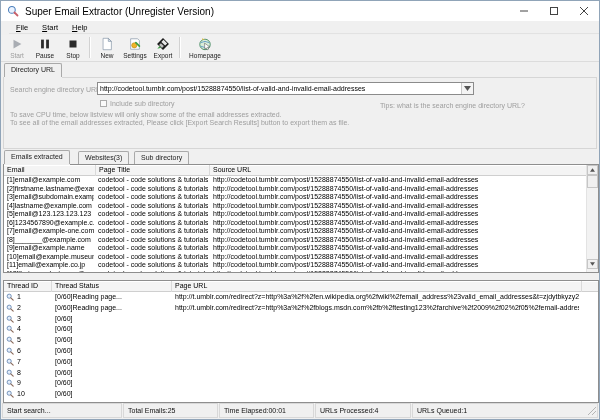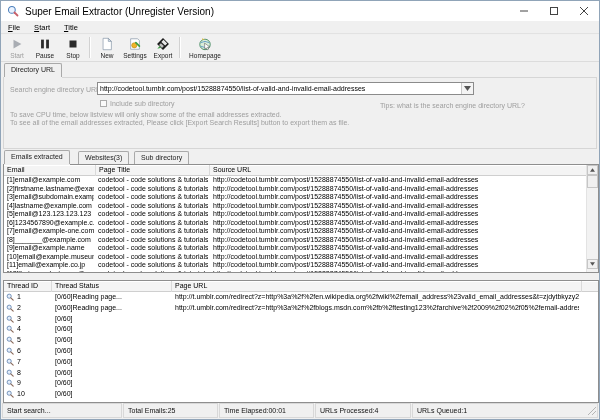--- a/index.html
+++ b/index.html
@@ -10,21 +10,21 @@
     font-family:"Liberation Sans",sans-serif;color:#000;
   }
   
   .titlebar{position:absolute;left:0;top:0;right:0;height:20px;background:#ffffff;display:flex;align-items:center;}
   .title-icon{width:12px;height:12px;margin-left:6px;flex:0 0 auto;}
   .title-text{margin-left:6px;font-size:10px;white-space:nowrap;}
   .win-controls{position:absolute;right:0;top:0;height:20px;display:flex;}
   .win-btn{width:30px;height:20px;display:flex;align-items:center;justify-content:center;font-size:8px;color:#444;}
   .win-btn svg{display:block;}
   
-  .menubar{position:absolute;left:0;top:20px;right:0;height:13px;background:#f0f0f0;border-bottom:1px solid #e2e2e2;display:flex;align-items:center;}
+  .menubar{position:absolute;left:8px;top:20px;right:0;height:13px;background:#f0f0f0;border-bottom:1px solid #e2e2e2;display:flex;align-items:center;}
   .menu-item{display:inline-block;padding:1px 7px;font-size:7.5px;}
   .menu-item::first-letter{text-decoration:underline;}
   
   .toolbar{position:absolute;left:0;top:34px;right:0;height:27px;background:#f1f1f1;border-bottom:1px solid #dcdcdc;}
   .tbtn{position:absolute;top:0;width:28px;height:26px;display:flex;flex-direction:column;align-items:center;}
   .tbtn .ticon{width:14px;height:14px;margin-top:2px;}
   .tbtn .tlabel{font-size:6.5px;line-height:7px;margin-top:1px;color:#222;white-space:nowrap;}
   .tbtn.disabled .tlabel{color:#9d9d9d;}
   .tsep{position:absolute;top:2px;width:1px;height:21px;background:#d2d2d2;box-shadow:1px 0 0 #ffffff;}
   
@@ -98,21 +98,21 @@
         <svg width="8" height="8" viewBox="0 0 8 8">
             <path d="M0 0 L8 8 M8 0 L0 8" stroke="#444" stroke-width="1"></path>
           </svg>
       </div>
     </div>
   </div>
 
   <div class="menubar">
     <span class="menu-item">File</span>
     <span class="menu-item">Start</span>
-    <span class="menu-item">Title</span>
+    <span class="menu-item">Help</span>
   </div>
 
   <div class="toolbar">
     <div class="tbtn disabled" style="left:2px">
       <svg class="ticon" viewBox="0 0 16 16">
           <path d="M4 3 L13 8 L4 13 Z" fill="#a9adb3"></path>
         </svg>
       <span class="tlabel">Start</span>
     </div>
     <div class="tbtn" style="left:30px">

